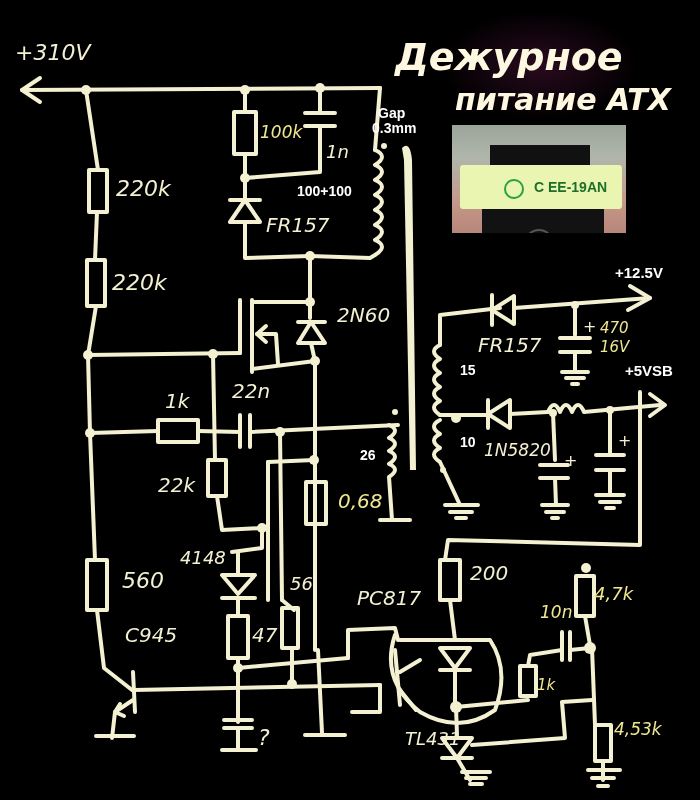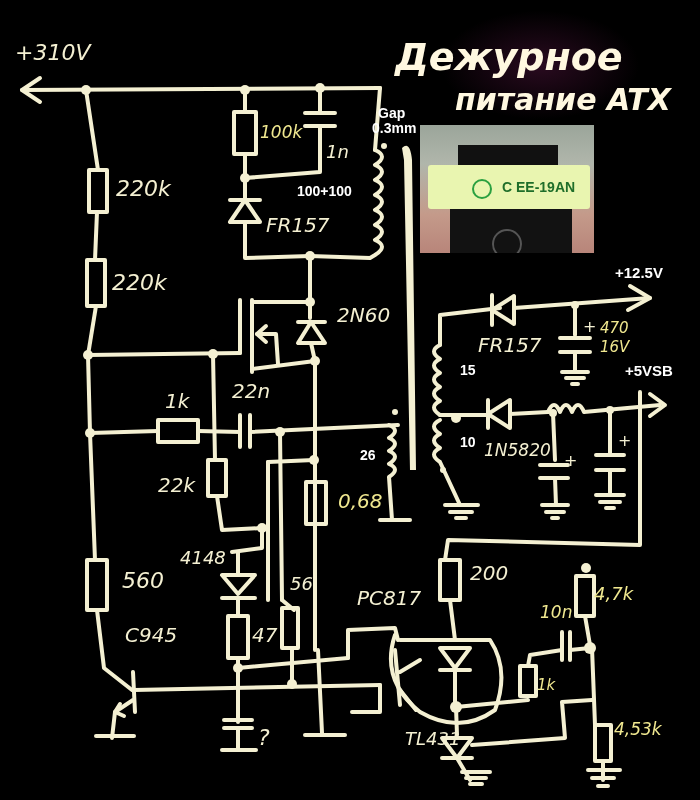--- a/index.html
+++ b/index.html
@@ -4,21 +4,21 @@
 <style>
   html,body{margin:0;padding:0;background:#000;}
   #canvas{position:relative;width:700px;height:800px;background:#000;overflow:hidden;}
   svg{position:absolute;left:0;top:0;}
   .w{stroke:#f4f0d2;stroke-width:4;fill:none;stroke-linecap:round;stroke-linejoin:round;}
   .wf{fill:#f4f0d2;}
   .hand{font-family:"DejaVu Sans",sans-serif;font-style:italic;fill:#f4f0d2;}
   .yel{fill:#f0e890;}
   .typed{font-family:"Liberation Sans",sans-serif;font-weight:bold;fill:#ffffff;}
   .title{font-family:"DejaVu Sans",sans-serif;font-style:italic;font-weight:bold;fill:#fff8e0;}
-  #photo{position:absolute;left:420px;top:125px;width:174px;height:128px;
+  #photo{position:absolute;left:452px;top:125px;width:174px;height:108px;
     background:linear-gradient(180deg,#9ba59a 0%,#b0b6ab 30%,#c49a8a 70%,#b8857a 100%);overflow:hidden;}
   #photo .core-top{position:absolute;left:38px;top:20px;width:100px;height:22px;background:#111;}
   #photo .bobbin{position:absolute;left:8px;top:40px;width:162px;height:44px;background:#e9f5b0;border-radius:3px;}
   #photo .bobbin-label{position:absolute;left:82px;top:54px;font-family:"Liberation Sans",sans-serif;font-size:14px;color:#1f6e2a;font-weight:bold;}
   #photo .logo{position:absolute;left:52px;top:54px;width:16px;height:16px;border:2px solid #2aa040;border-radius:50%;}
   #photo .core-bottom{position:absolute;left:30px;top:84px;width:122px;height:58px;background:#121212;}
   #photo .pin-hole{position:absolute;left:72px;top:104px;width:26px;height:26px;border:2px solid #555;border-radius:50%;}
   #glow{position:absolute;left:440px;top:10px;width:200px;height:110px;
     background:radial-gradient(ellipse at center,rgba(120,30,90,0.35) 0%,rgba(0,0,0,0) 70%);}
 </style>

